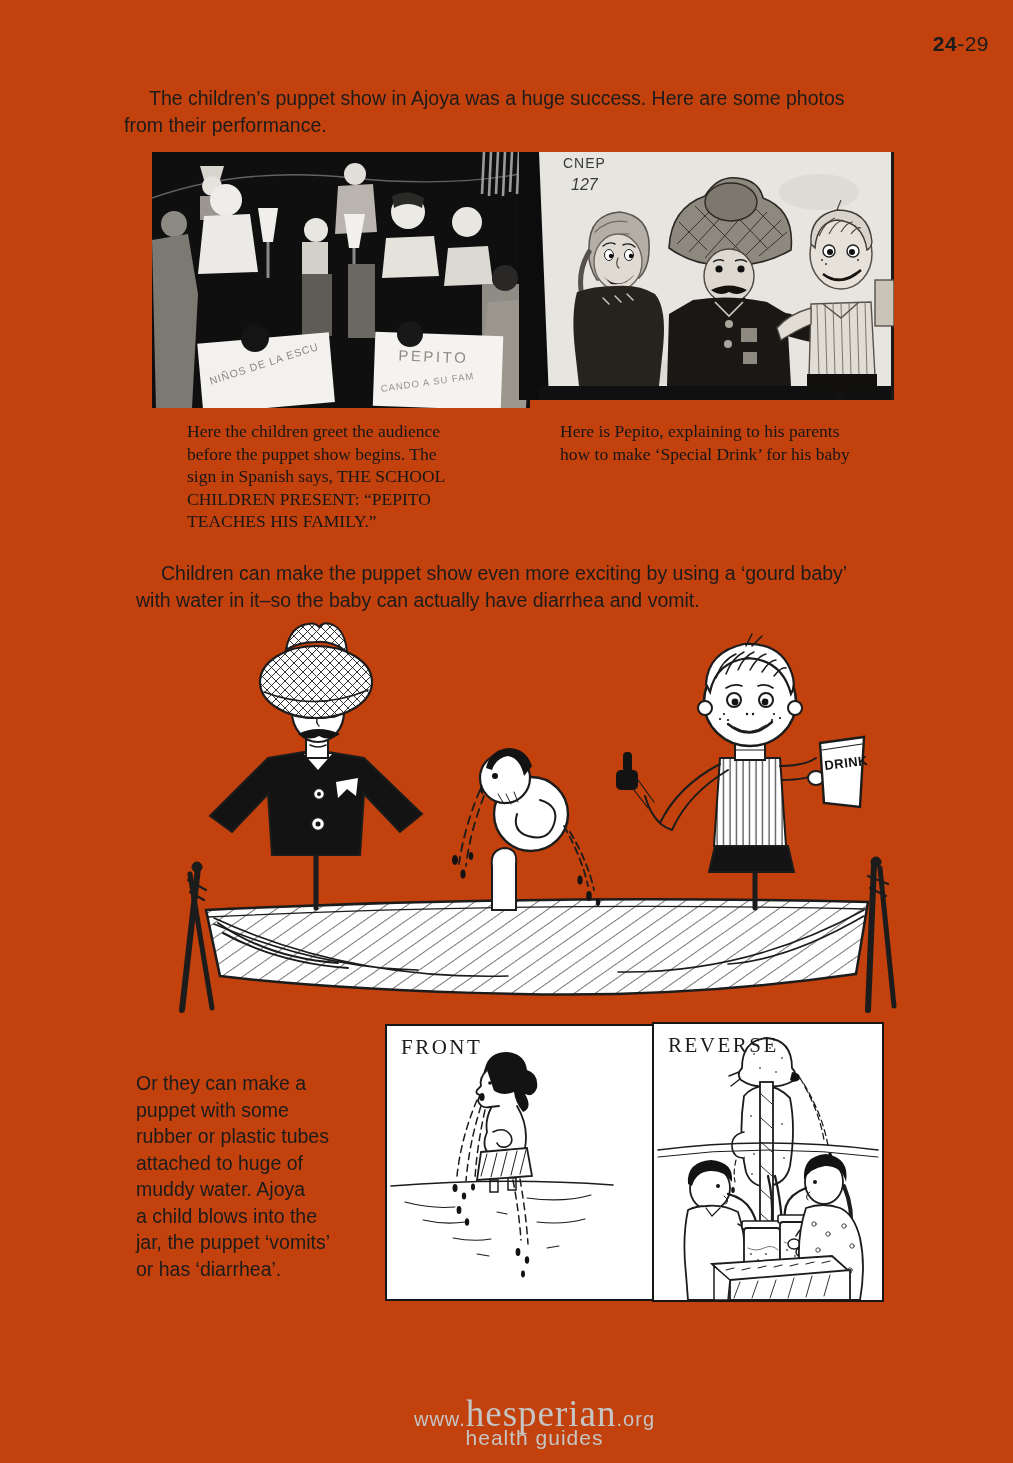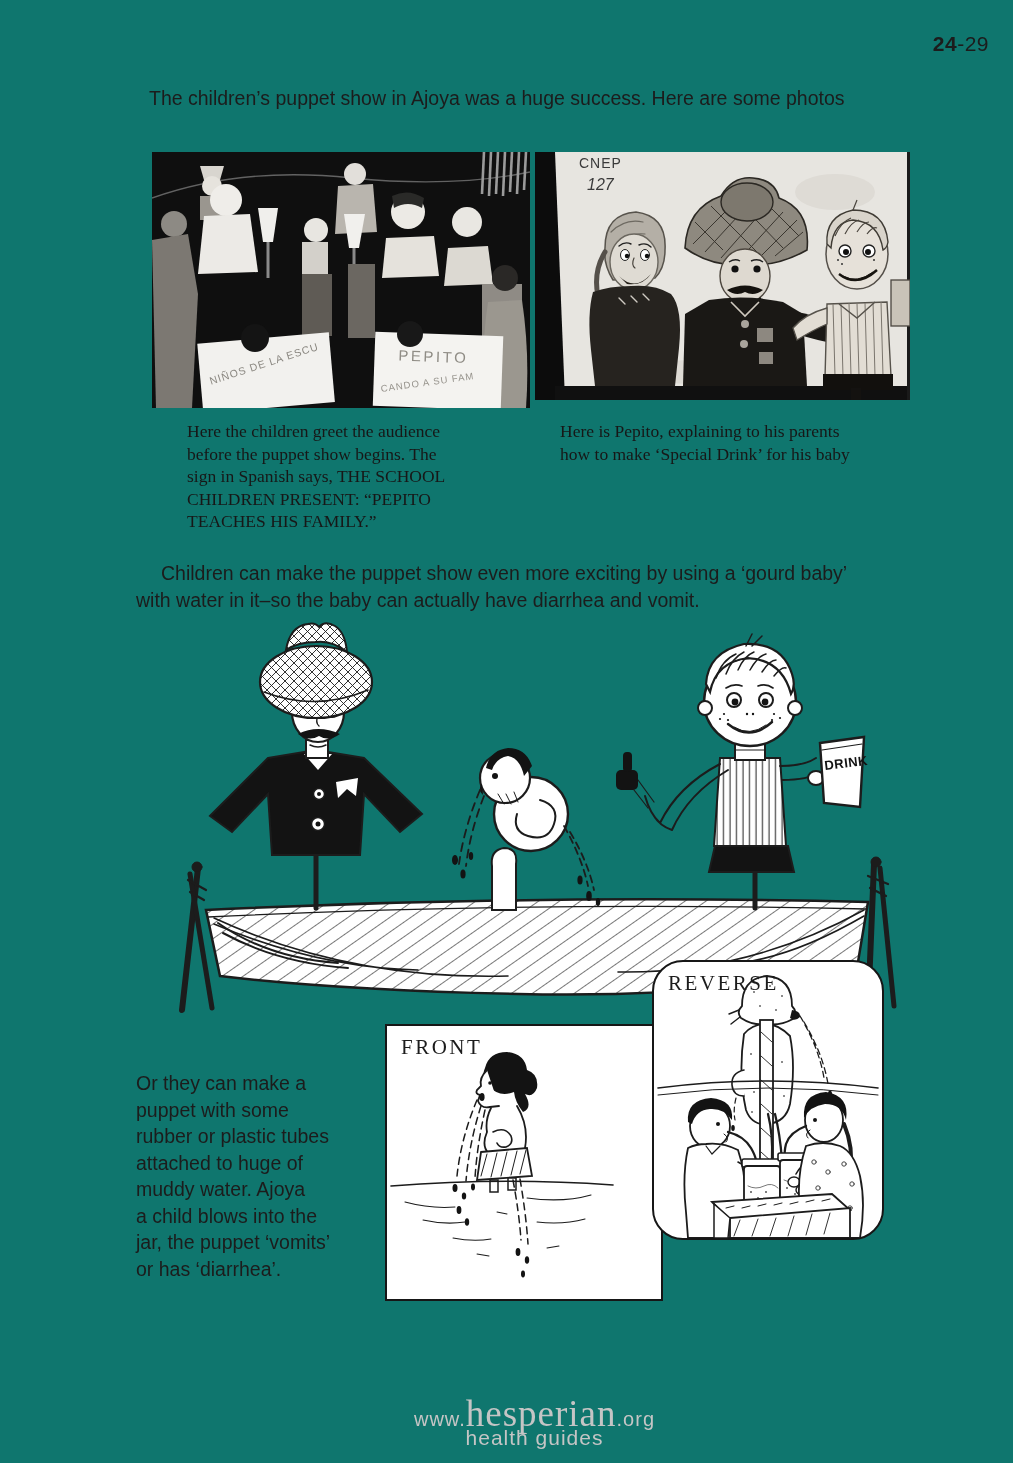--- a/index.html
+++ b/index.html
@@ -1,42 +1,42 @@
 <!DOCTYPE html>
 <html><head>
 <meta charset="utf-8">
 <style>
   html,body { margin:0; padding:0; background:#fff; }
-  .page { position:relative; width:1013px; height:1463px; background:#0f766e;
+  .page { position:relative; width:1013px; height:1463px; background:#c2410c;
           font-family:"Liberation Sans", sans-serif; color:#1c1c1c; overflow:hidden; }
 
   .pagenum { position:absolute; top:32px; right:24px; font-size:21px; letter-spacing:.5px; }
   .pagenum .pn-b { font-weight:700; }
 
   .intro  { position:absolute; left:124px; top:85px;  width:812px; font-size:19.5px; line-height:27px; }
   .midpar { position:absolute; left:136px; top:560px; width:818px; font-size:19.5px; line-height:27px; }
   .indent { padding-left:25px; }
 
   .photo { position:absolute; background:#111; }
   .photo svg { display:block; }
   .photo-left  { left:152px; top:152px; width:378px; height:256px; }
-  .photo-right { left:535px; top:152px; width:375px; height:248px; }
+  .photo-right { left:519px; top:152px; width:375px; height:248px; }
 
   .caption { position:absolute; font-family:"Liberation Serif", serif; font-size:17.5px;
              line-height:22.5px; color:#171717; }
   .cap-left  { left:187px; top:420px; }
   .cap-right { left:560px; top:420px; }
 
   .illus { position:absolute; left:168px; top:618px; width:740px; height:398px; }
 
   .botpar { position:absolute; left:136px; top:1070px; font-size:19.5px; line-height:26.5px; }
 
   .frame { position:absolute; border:2px solid #161616; background:#fff; }
   .front-box   { left:385px; top:1024px; width:230px; height:273px;padding-left:44px; }
-  .reverse-box { left:652px; top:960px; width:228px; height:276px;border-radius:31px; }
+  .reverse-box { left:652px; top:1022px; width:228px; height:276px; }
   .frame-label { position:absolute; left:14px; top:9px; font-family:"Liberation Serif", serif;
                  font-size:21px; letter-spacing:2.5px; color:#1c1c1c; z-index:2; }
   .frame svg { position:absolute; left:0; top:0; }
 
   .footer { position:absolute; left:0; top:1392px; width:100%; text-align:center;
             color:#c5c5c5; user-select:none;padding-left:28px; }
   .fo-line1 { font-size:20px; letter-spacing:1px; }
   .fo-brand { font-family:"Liberation Serif", serif; font-size:37px; letter-spacing:1px; }
   .fo-line2 { font-size:21px; margin-top:-9px; letter-spacing:1px; }
 
@@ -46,20 +46,21 @@
 <body>
 
 <div class="page">
 
   <div class="pagenum">
     <span class="pn-b">24</span><span>-29</span>
   </div>
 
   <div class="intro">
     <div class="indent">The children’s puppet show in Ajoya was a huge success. Here are some photos</div>
+    <div>from their performance.</div>
   </div>
 
   <div class="photo photo-left">
     <svg width="378" height="256" viewBox="0 0 378 256">
       <rect width="378" height="256" fill="#0f0f0f"></rect>
       <path d="M0,46 Q90,14 200,26 Q300,36 378,20" stroke="#777" stroke-width="1.4" fill="none" opacity=".8"></path>
       <g stroke="#9a9a9a" stroke-width="2.6">
         <line x1="332" y1="0" x2="330" y2="42"></line>
           <line x1="339" y1="0" x2="337" y2="44"></line>
         <line x1="346" y1="0" x2="344" y2="42"></line>

